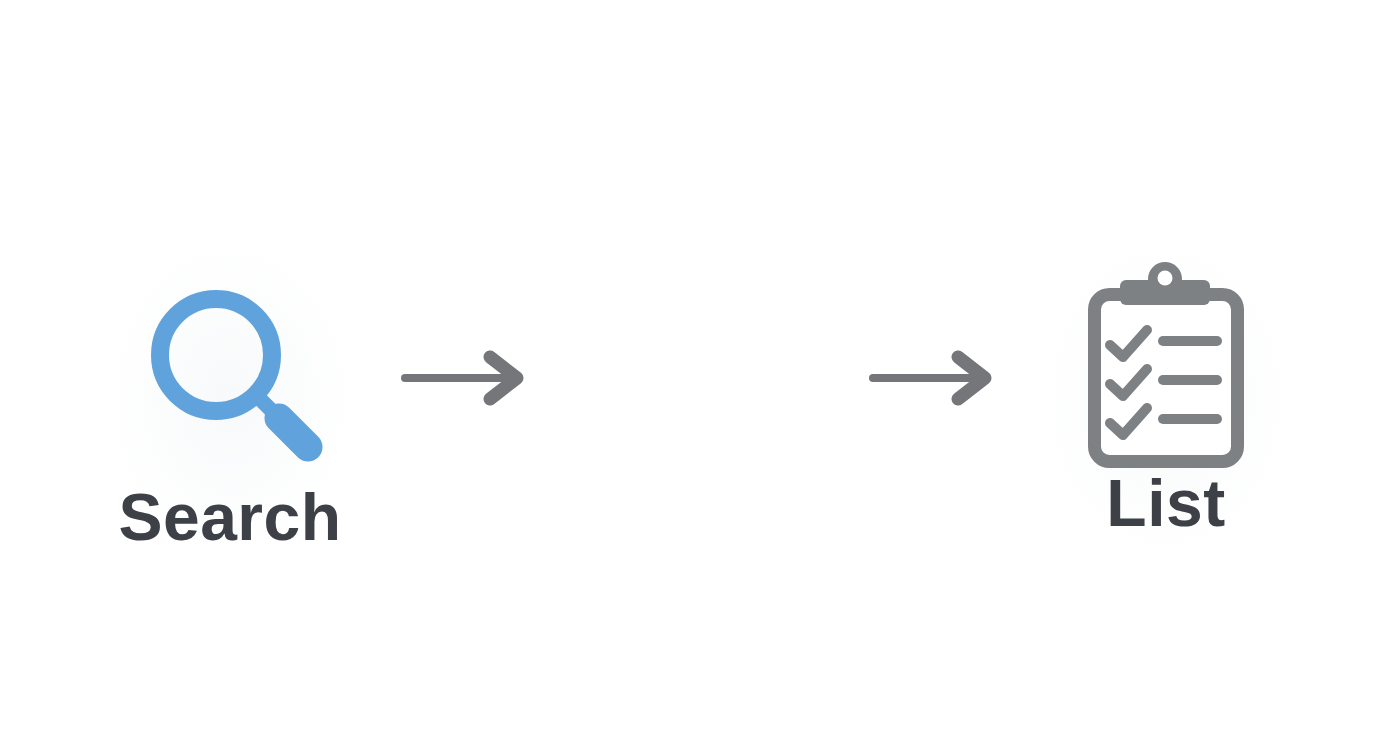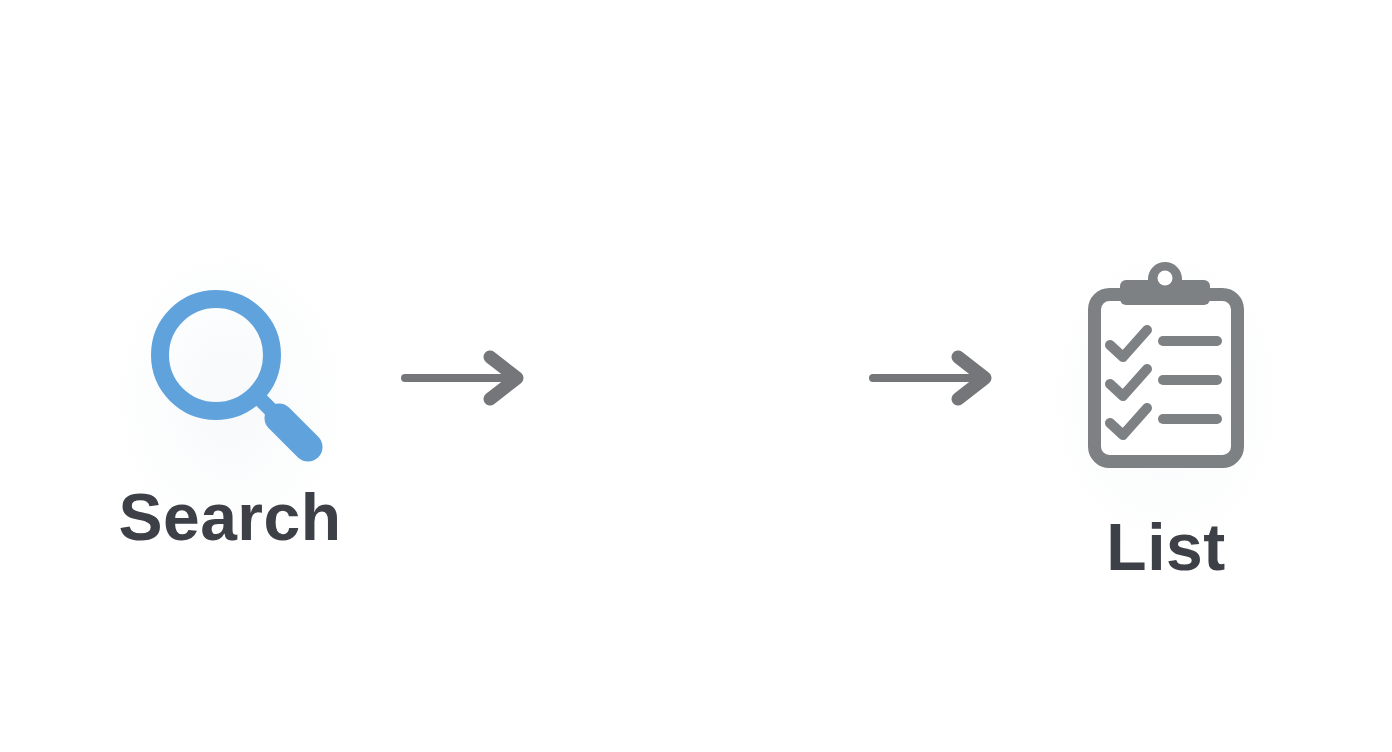--- a/index.html
+++ b/index.html
@@ -18,21 +18,21 @@
   .step {
     position: absolute;
     top: 218px;
     width: 280px;
     display: flex;
     flex-direction: column;
     align-items: center;
   }
   .step-search { left: 90px; }
   .step-ask    { left: 565px; }
-  .step-list   { left: 1026px; gap: 44px; }
+  .step-list   { left: 1026px; }
   .halo {
     position: absolute;
     top: -20px;
     left: -15px;
     width: 310px;
     height: 400px;
     background: radial-gradient(ellipse closest-side, var(--halo-bg, #f7f9fa) 0%, rgba(255,255,255,0) 78%);
     pointer-events: none;
   }
   .icon-box {

